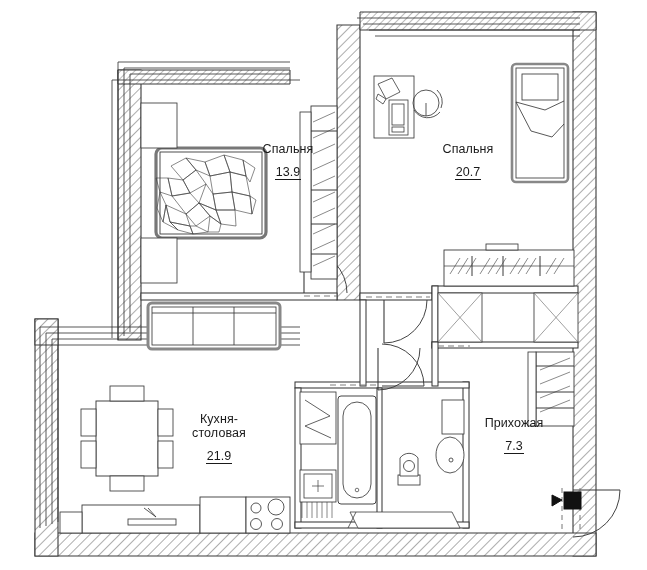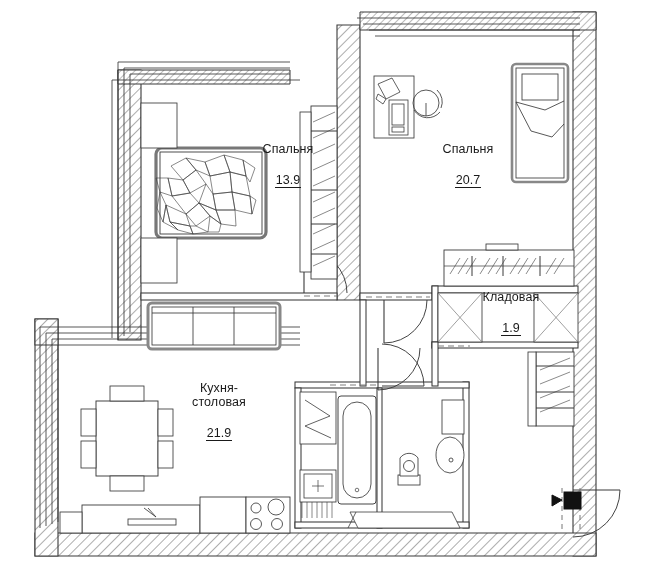--- a/index.html
+++ b/index.html
@@ -18,21 +18,21 @@
     line-height:14px;
     letter-spacing:0.1px;
     white-space:nowrap;
     pointer-events:none;
   }
   .room-label .rl-name{display:block;}
   .room-label .rl-area{
     display:inline-block;
     border-bottom:1px solid #1a1a1a;
     padding:0 1px 0 1px;
-    margin-top:17px;
+    margin-top:9px;
   }
 </style>
 </head>
 <body>
 
 <div id="plan-root">
 
   <svg id="plan-svg" width="647" height="570" viewBox="0 0 647 570">
     <defs>
       <pattern id="wallHatch" patternUnits="userSpaceOnUse" width="7" height="7" patternTransform="rotate(45)">
@@ -365,26 +365,26 @@
   <div class="room-label" style="left:248px;top:142px;width:80px;">
     <span class="rl-name">Спальня</span>
     <span class="rl-area">13.9</span>
   </div>
 
   <div class="room-label" style="left:428px;top:142px;width:80px;">
     <span class="rl-name">Спальня</span>
     <span class="rl-area">20.7</span>
   </div>
 
-  <div class="room-label" style="left:468px;top:290px;width:86px;">
-    <span class="rl-name">Кладовая</span>
-    <span class="rl-area">1.9</span>
+
+  <div class="room-label" style="left:470px;top:416px;width:88px;">
+    <span class="rl-name">Прихожая</span>
+    <span class="rl-area">7.3</span>
   </div>
 
 
-
-  <div class="room-label" style="left:172px;top:381px;width:94px;">
+  <div class="room-label" style="left:172px;top:412px;width:94px;">
     <span class="rl-name">Кухня-</span>
     <span class="rl-name">столовая</span>
     <span class="rl-area">21.9</span>
   </div>
 
 </div>
 
 </body></html>

